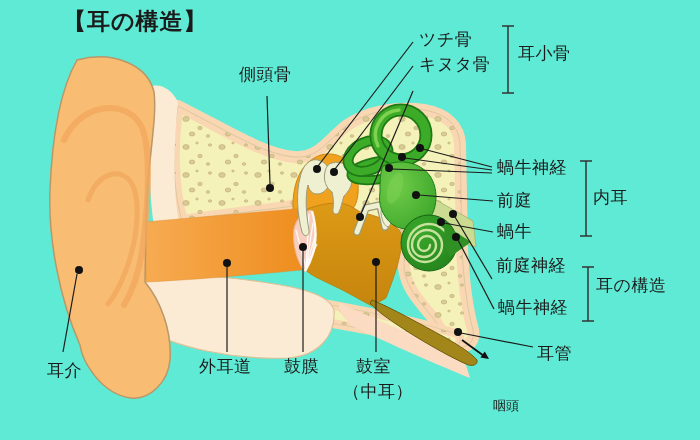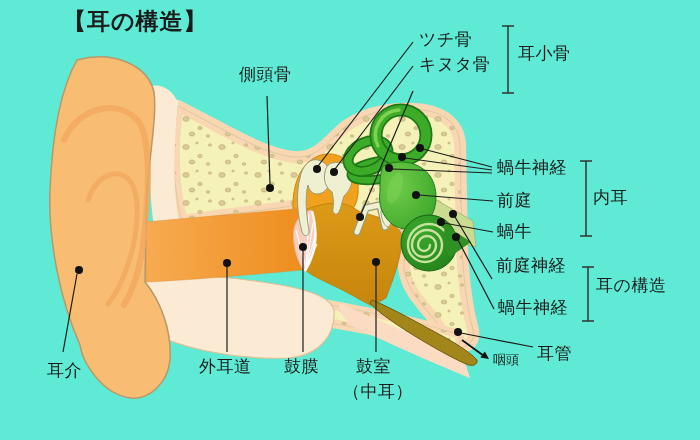--- a/index.html
+++ b/index.html
@@ -6,21 +6,21 @@
   .stage{
     position:relative;width:700px;height:440px;background:#5eead4;
     font-family:"Liberation Sans","DejaVu Sans",sans-serif;overflow:hidden;
   }
   .stage svg{position:absolute;left:0;top:0;}
   .label{
     position:absolute;color:#1b1b1b;font-size:17px;line-height:1.15;
     white-space:nowrap;letter-spacing:0.5px;
   }
   .title{font-size:23px;font-weight:bold;letter-spacing:1px;}
-  .small{font-size:13px;letter-spacing:0;}
+  .small{font-size:13px;letter-spacing:0;margin-top:46px;}
 </style>
 </head>
 <body>
 
 <div class="stage">
 
   <svg width="700" height="440" viewBox="0 0 700 440">
     <defs>
       <linearGradient id="canalGrad" x1="0" y1="0" x2="1" y2="0">
         <stop offset="0" stop-color="#f7ab52"></stop>

